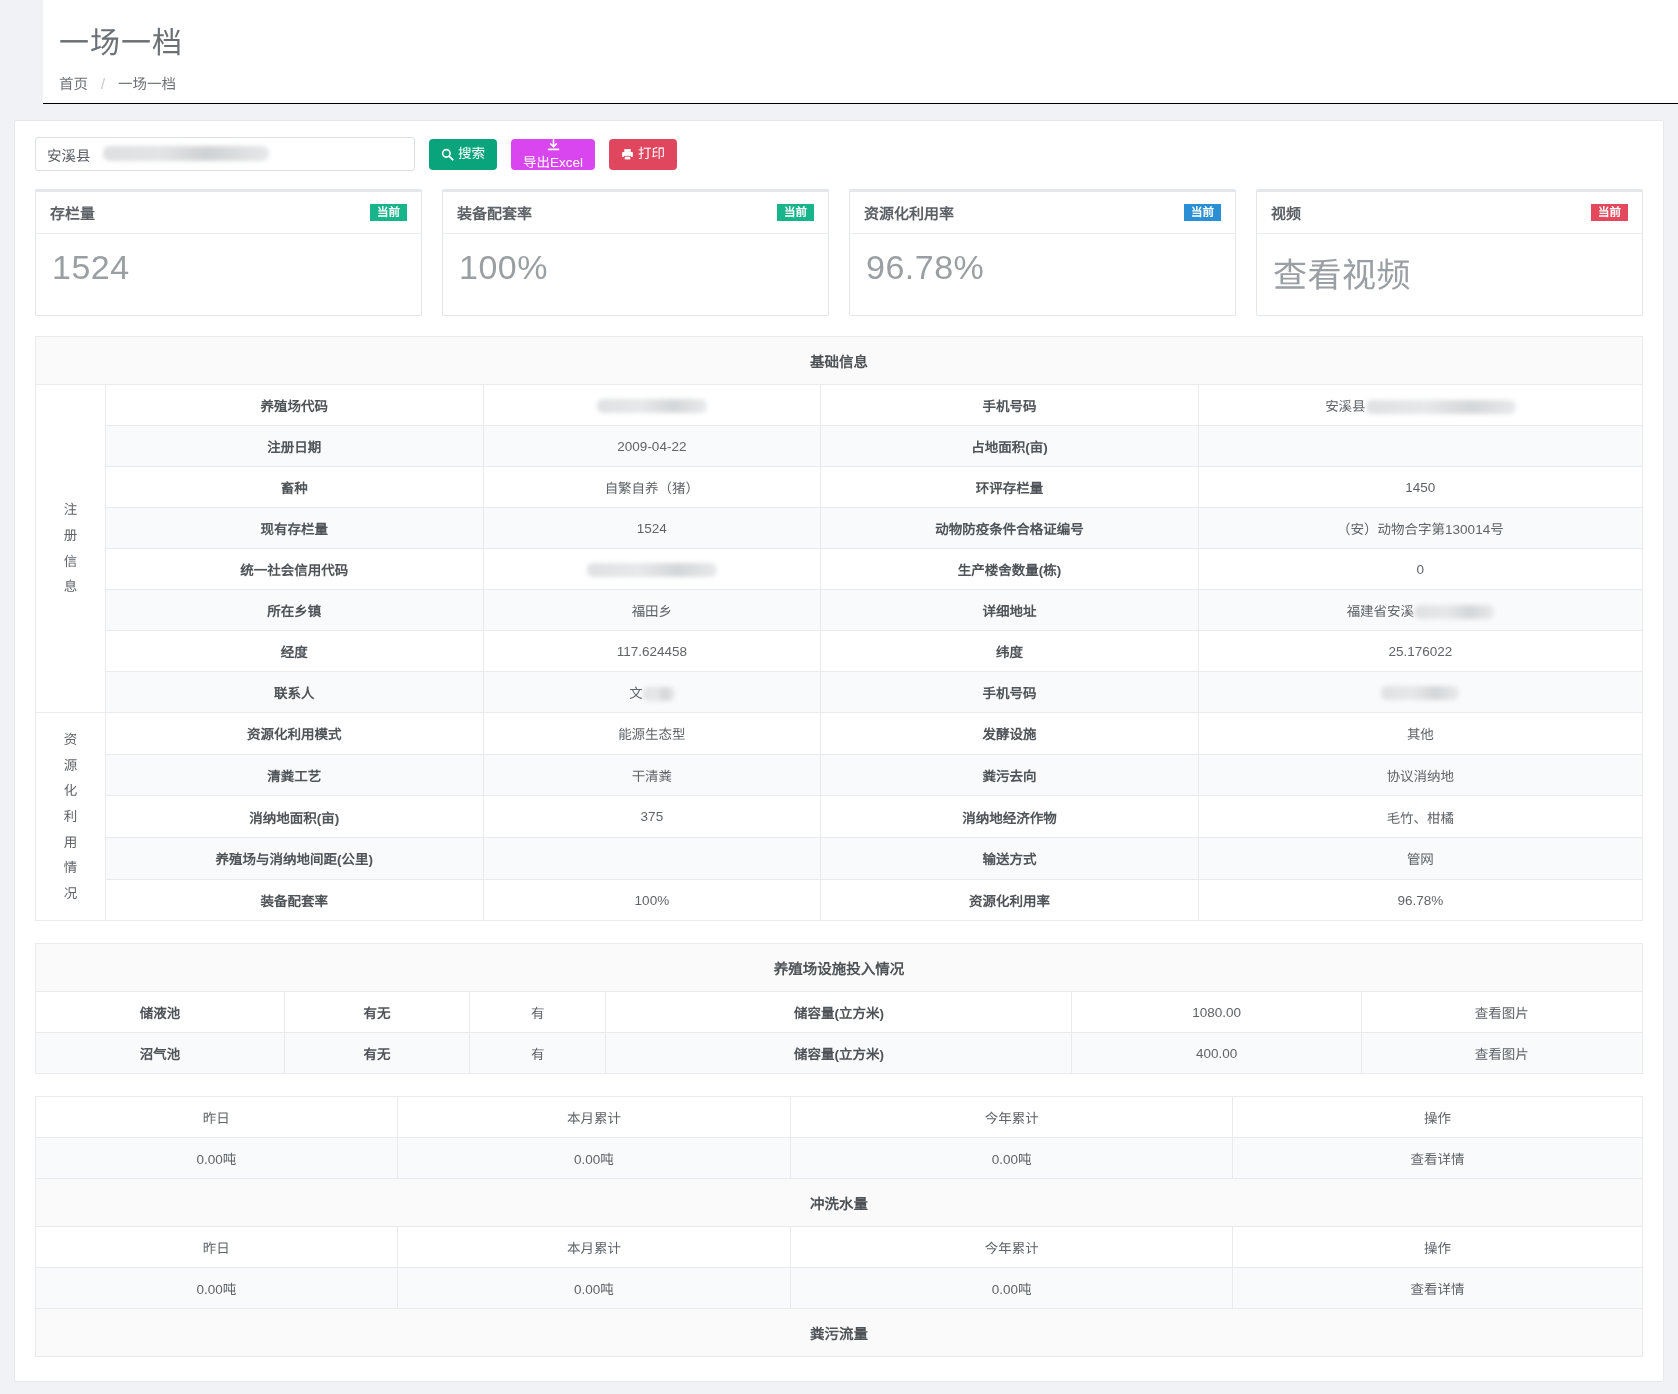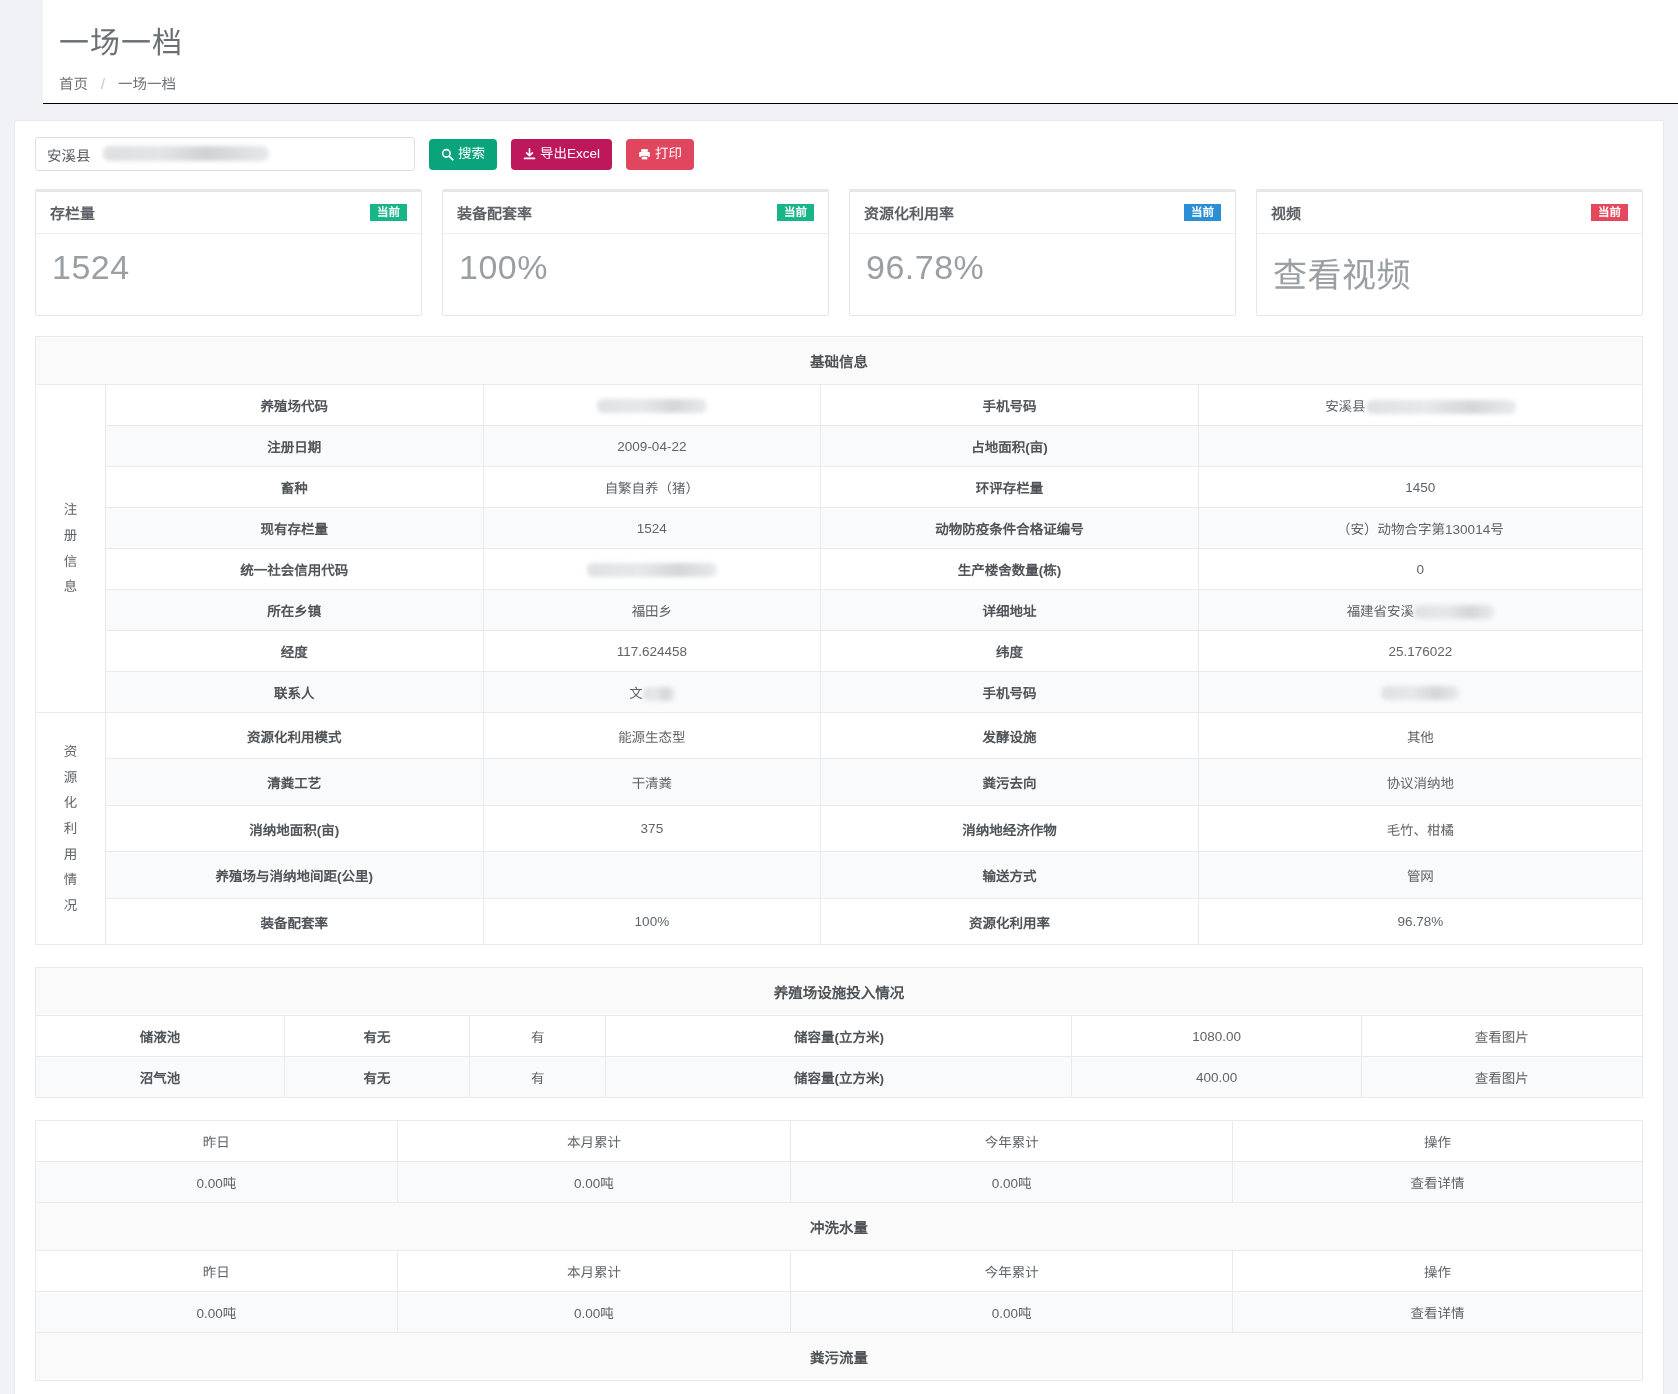--- a/index.html
+++ b/index.html
@@ -83,21 +83,21 @@
     border: none;
     border-radius: 4px;
     color: #fff;
     font-size: 13.5px;
     cursor: pointer;
     font-family: "Liberation Sans", "DejaVu Sans", sans-serif;
     line-height: 1;
   }
   .btn svg { display: block; }
   .btn-search { background: #0aa47c; }
-  .btn-excel  { background: #be185d; }
+  .btn-excel  { background: #d946ef; flex-direction: column; }
   .btn-print  { background: #e0475f; }
 
   
   .cards { display: flex; gap: 20px; margin-bottom: 20px; }
   .card {
     flex: 1 1 0;
     background: #fff;
     border: 1px solid #e4e7ea;
     border-top: 3px solid #e4e7ea;
     border-radius: 2px;
@@ -162,21 +162,21 @@
     width: 70px;
     font-weight: 700;
     color: #4f5458;
     font-size: 14.5px;
     letter-spacing: 2px;
     line-height: 1.9;
   }
   td.vertical span {
     display: block;
     width: 1em;
-    margin: 16px auto;
+    margin: 4px auto;
     word-break: break-all;
   }
   .val-red { color: #e8443b; }
   .link-blue { color: #2a7fc9; cursor: pointer; }
   .link-muted { color: #b9bdc1; cursor: pointer; }
   .cell-redact {
     display: inline-block;
     height: 14px;
     vertical-align: middle;
     background: linear-gradient(90deg,#dfe1e3 0%,#e6e8ea 40%,#d4d7d9 70%,#e8eaec 100%);

